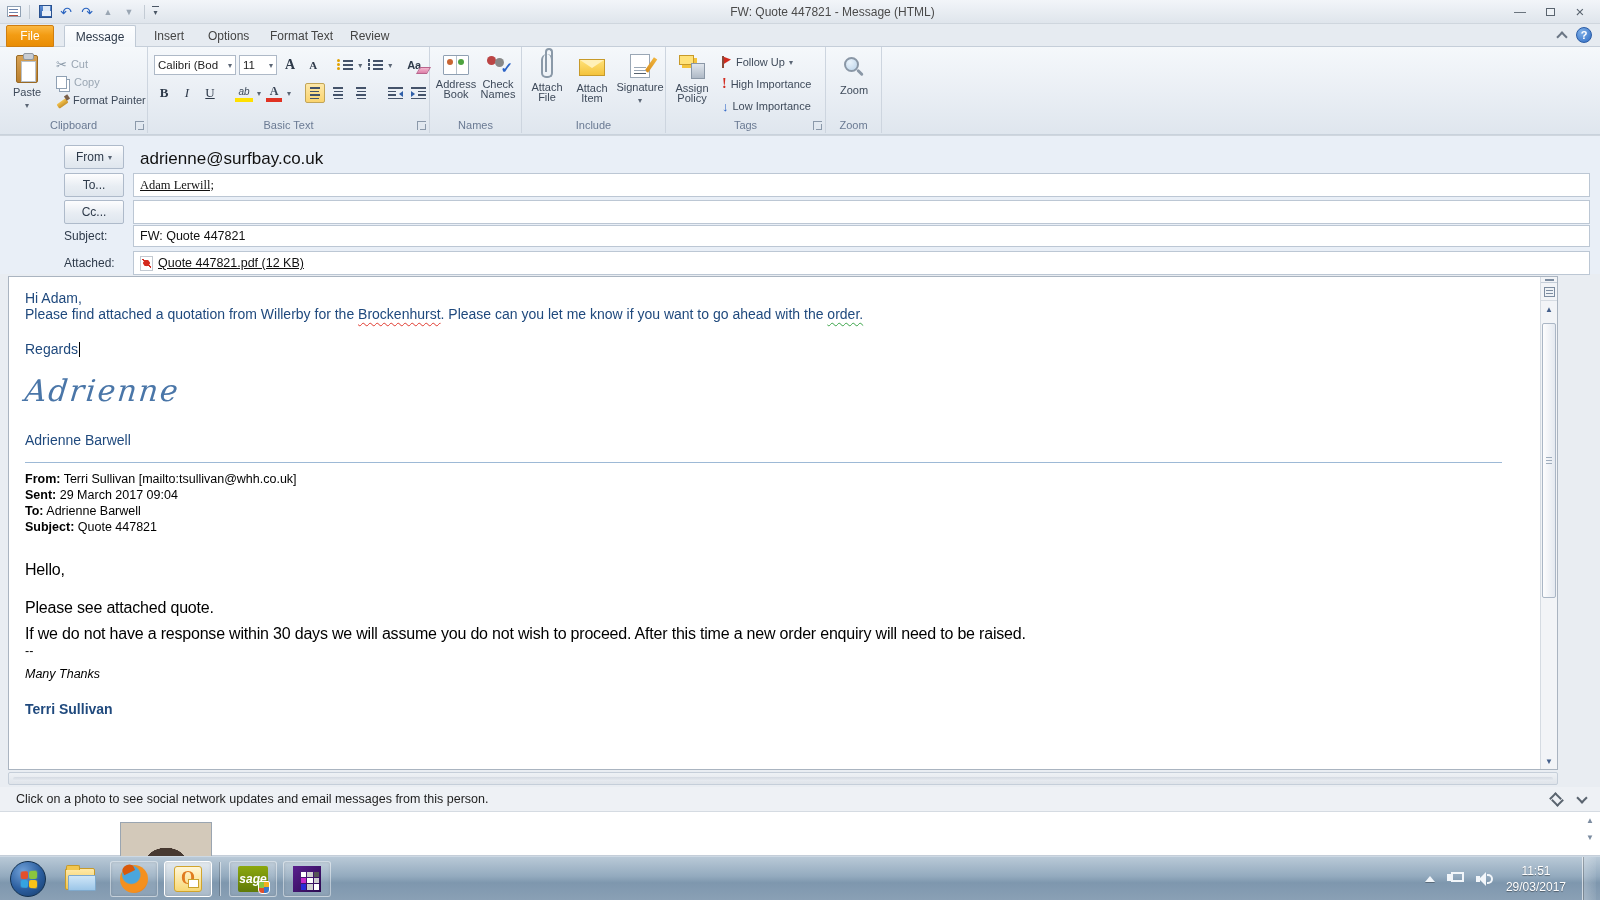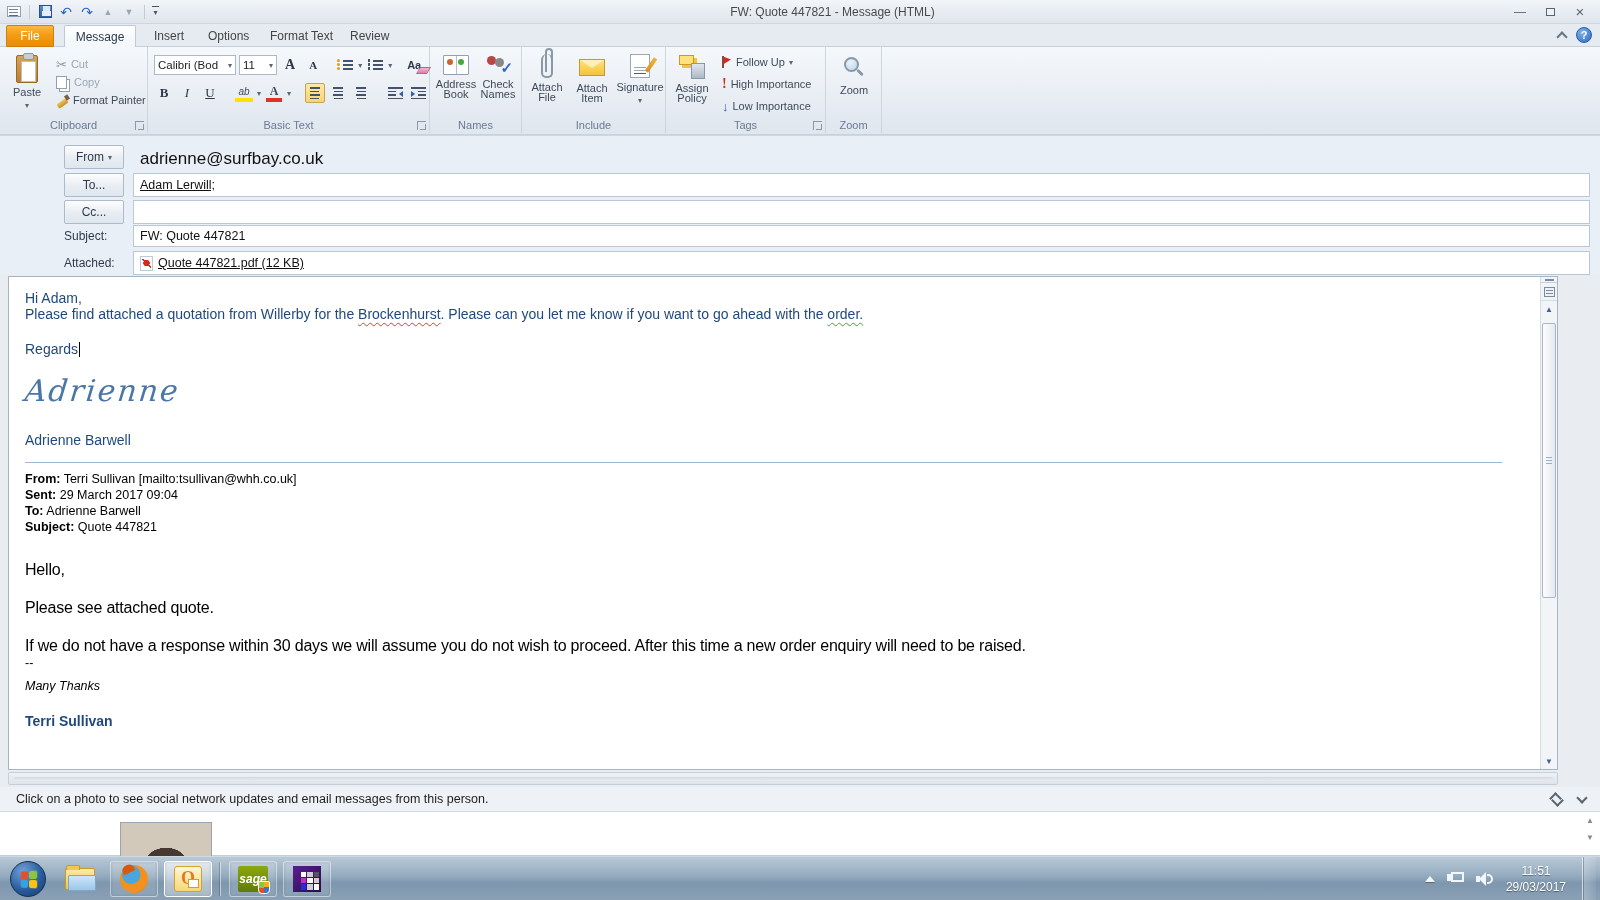--- a/index.html
+++ b/index.html
@@ -476,21 +476,21 @@
 
   <div class="abs ehdr">
 
     <div class="fldbtn" style="top:9px;">
       <span>From</span>
         <span class="ddarr">▾</span>
     </div>
     <div class="abs" style="left:140px; top:13px; font-size:17px; color:#111;">adrienne@surfbay.co.uk</div>
 
     <div class="fldbtn" style="top:37px;">To...</div>
-    <div class="efield" style="top:37px;">
+    <div class="efield" style="top:37px;font-family:Liberation Serif, serif;">
       <span class="recipient">Adam Lerwill;</span>
     </div>
 
     <div class="fldbtn" style="top:64px;">Cc...</div>
     <div class="efield" style="top:64px;"></div>
 
     <div class="elabel" style="top:93px;">Subject:</div>
     <div class="efield" style="top:89px; height:22px;">FW: Quote 447821</div>
 
     <div class="elabel" style="top:120px;">Attached:</div>
@@ -512,21 +512,21 @@
 
       <div class="fwdhdr">
         <div><b>From:</b><span> Terri Sullivan [mailto:tsullivan@whh.co.uk]</span></div>
         <div><b>Sent:</b><span> 29 March 2017 09:04</span></div>
         <div><b>To:</b><span> Adrienne Barwell</span></div>
         <div><b>Subject:</b><span> Quote 447821</span></div>
       </div>
 
       <p class="fwdbody" style="margin-top:26px;">Hello,</p>
       <p class="fwdbody" style="margin-top:20px;">Please see attached quote.</p>
-      <p class="fwdbody" style="margin-top:20px;">If we do not have a response within 30 days we will assume you do not wish to proceed. After this time a new order enquiry will need to be raised.</p>
+      <p class="fwdbody" style="margin-top:8px;">If we do not have a response within 30 days we will assume you do not wish to proceed. After this time a new order enquiry will need to be raised.</p>
       <p class="fwdhdr" style="margin-top:0px;">--</p>
       <p class="manythanks" style="margin-top:8px;">Many Thanks</p>
       <p class="fwd-signoff" style="margin-top:20px;">Terri Sullivan</p>
     </div>
 
     <div class="vscroll">
       <div class="split-handle">
           <i></i>
         </div>
       <div class="ruler-btn">

